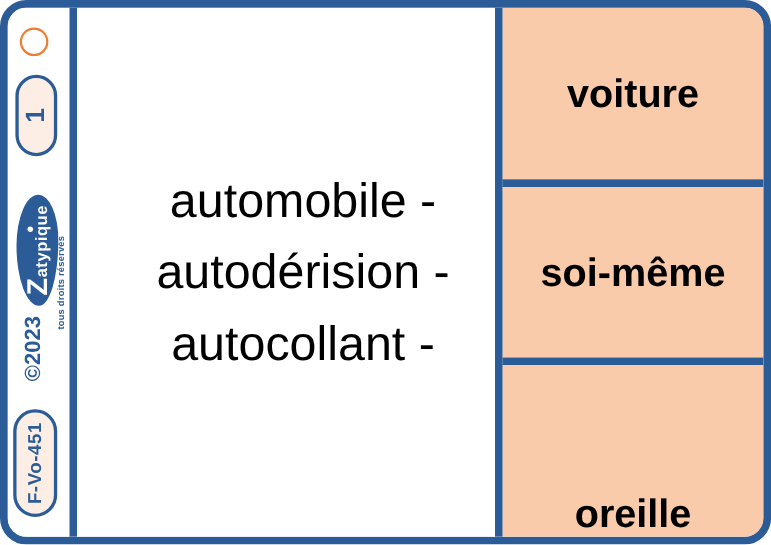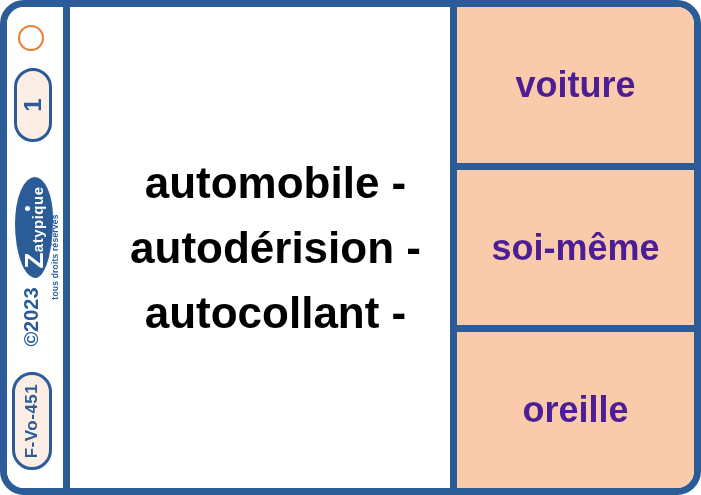--- a/index.html
+++ b/index.html
@@ -86,39 +86,39 @@
   .main{
     flex:1;
     display:flex;align-items:center;justify-content:center;
     background:#ffffff;
   }
   .question{
     text-align:center;
     color:#000000;
     font-size:44px;
     line-height:65px;
-    font-weight:700;
+    font-weight:400;
     margin-left:31px;
   }
 
   
   .answers{
     flex:0 0 244px;width:244px;
     border-left:7px solid #2B5C97;
     display:flex;flex-direction:column;
   }
   .answer{
     flex:1;
     background:#F9CBAA;
     display:flex;align-items:center;justify-content:center;
-    color:#4c1d95;
+    color:#000000;
     font-size:36px;font-weight:bold;
   }
   .answer.first{border-top-right-radius:16px;}
-  .answer.last{border-bottom-right-radius:16px;}
+  .answer.last{border-bottom-right-radius:16px;align-items:flex-end;}
   .hdiv{height:7px;background:#2B5C97;flex:0 0 7px;}
 </style>
 </head>
 <body>
 
 <div class="card">
 
   <div class="sidebar">
     <div class="punch-circle"></div>
 

